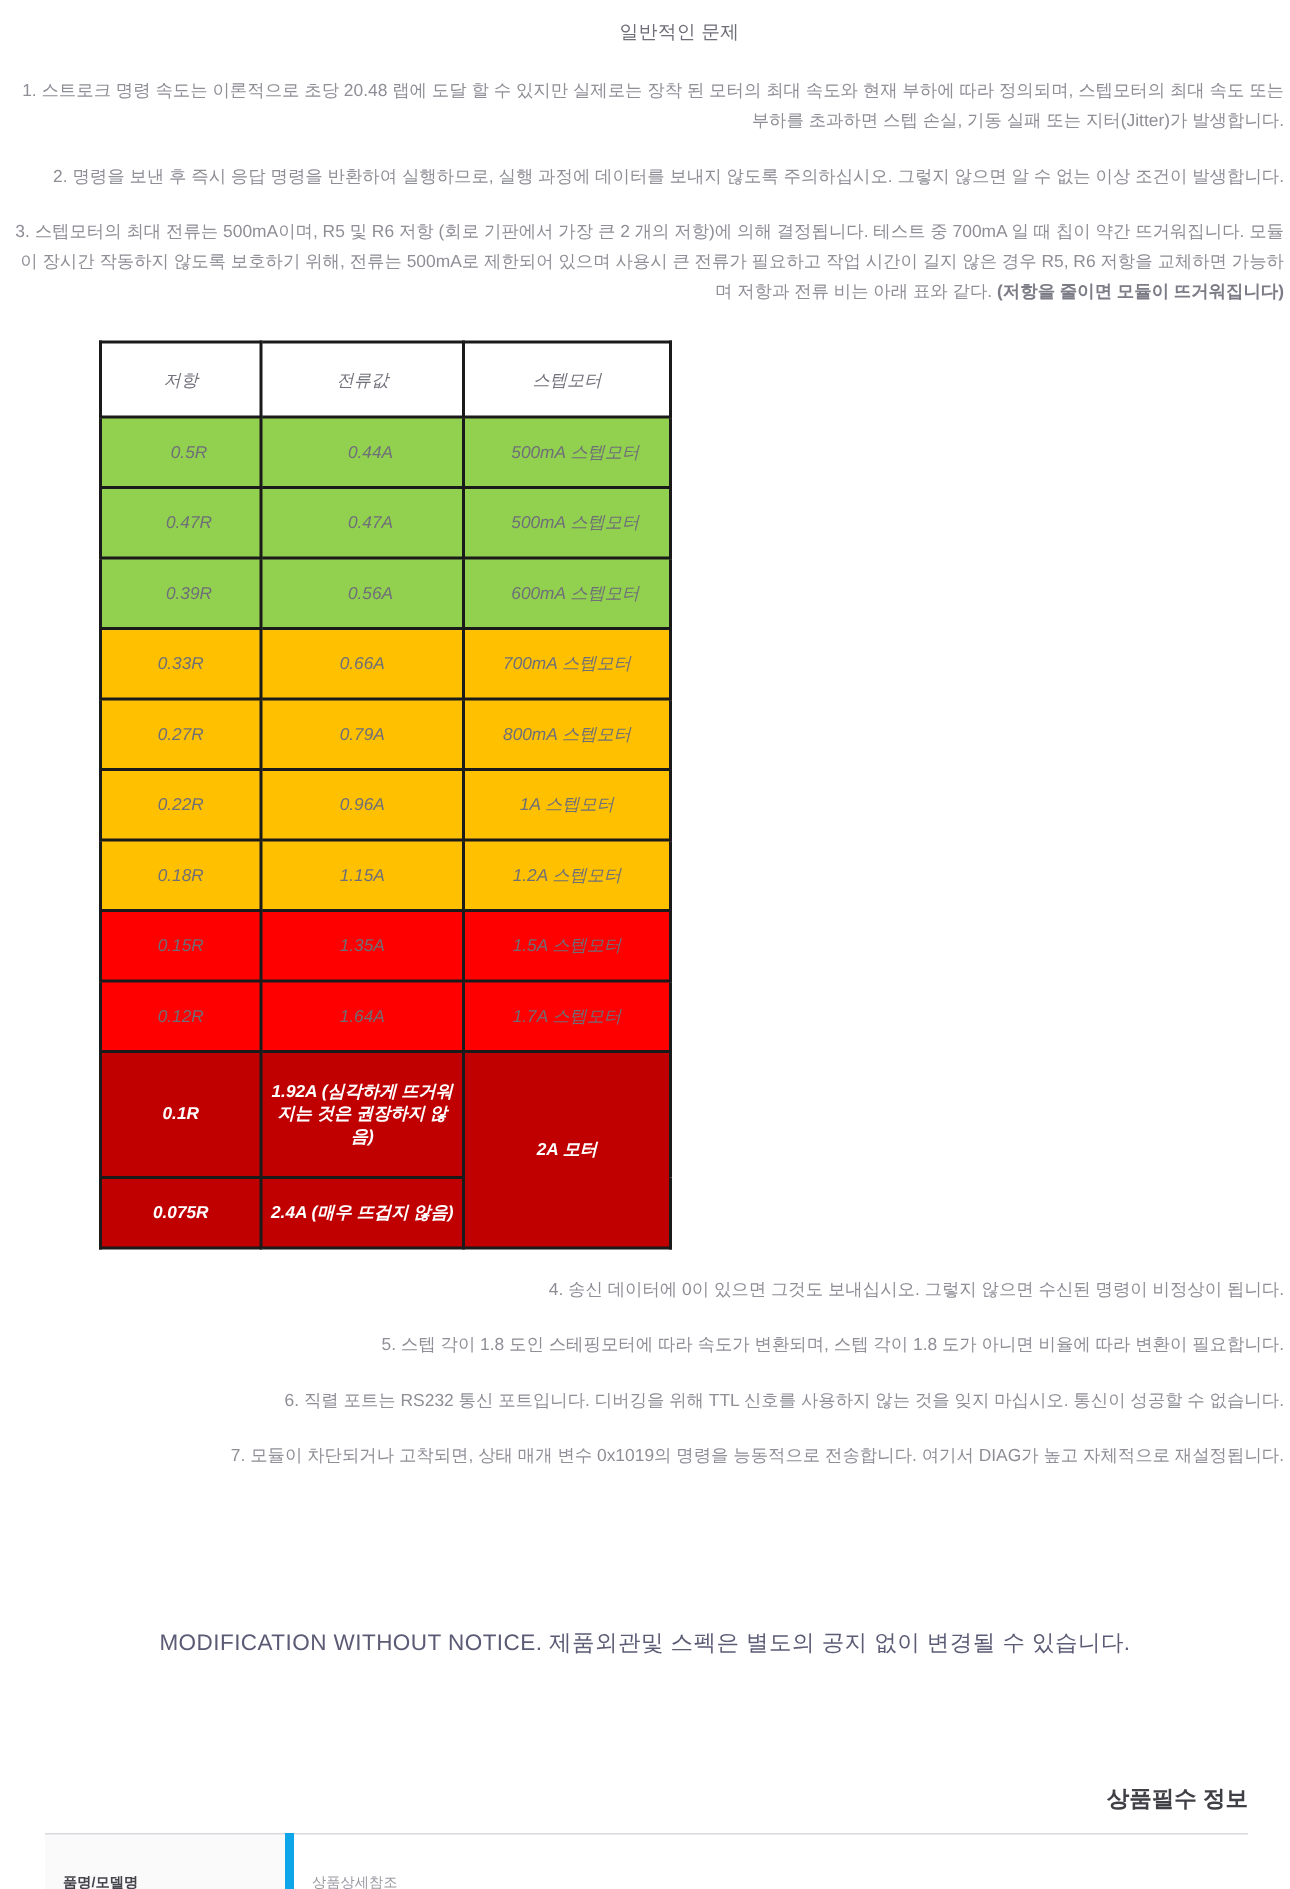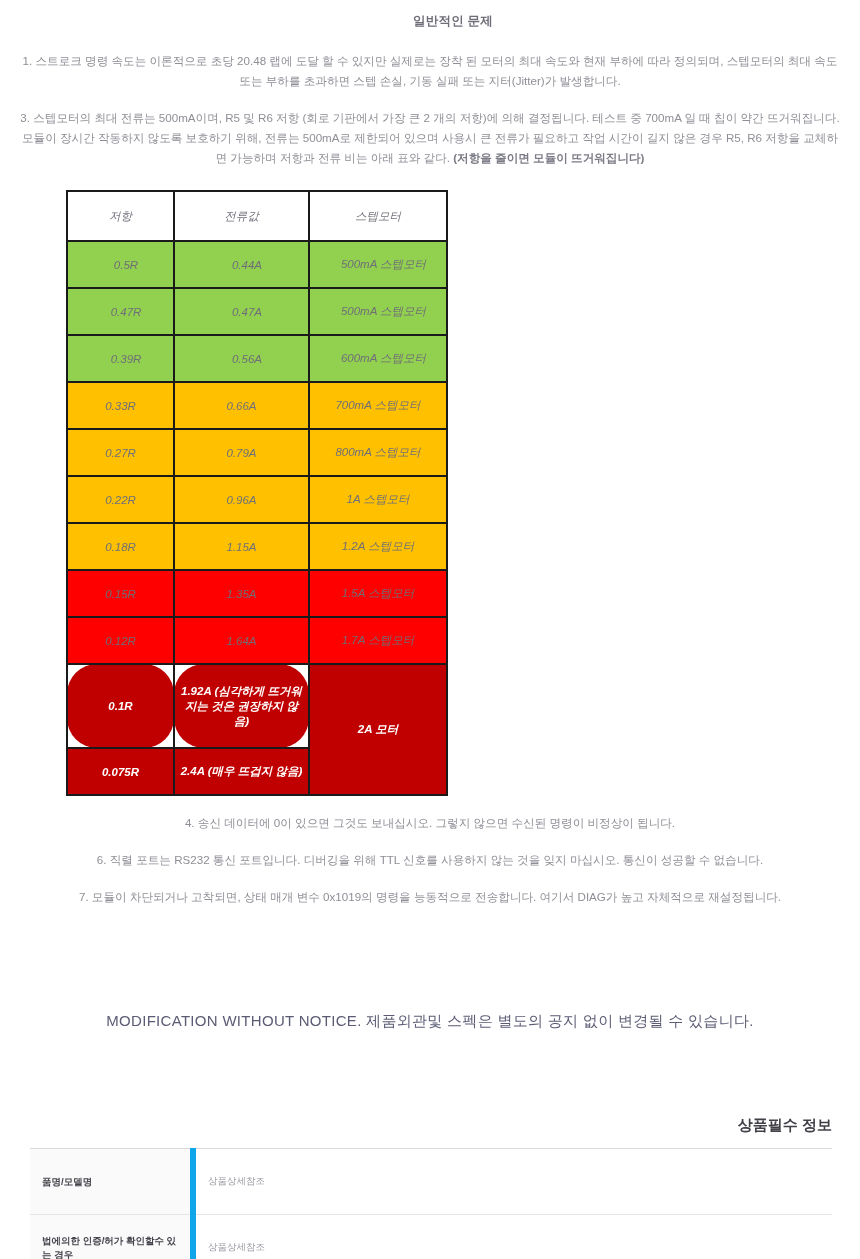--- a/index.html
+++ b/index.html
@@ -20,38 +20,38 @@
     width: 860px;
     min-height: 1259px;
     box-sizing: border-box;
     overflow: hidden;
   }
 
   
   .section-title {
     text-align: center;
     font-size: 12.5px;
-    font-weight: bold;
+    font-weight: normal;
     color: #6e6e78;
     margin: 13px 0 0 0;
     letter-spacing: .2px;
     padding-left: 46px;
   }
 
   
   .notes {
     margin: 0;
     padding: 0;
   }
   .note {
-    text-align: center;
+    text-align: right;
     font-size: 11.6px;
     line-height: 20px;
     color: #8e8e96;
-    padding: 0 18px;
+    padding: 0 4px;
     margin-top: 17px;
   }
   .note.first { margin-top: 21px; }
   .note b, .note strong {
     font-weight: bold;
     color: #7c7c86;
   }
 
   
   .table-wrap {
@@ -89,21 +89,20 @@
   tr.row-amber  td { background: #ffc000; }
   tr.row-red    td { background: #ff0000; color: #6e6e74; margin-left: 36px; }
   tr.row-darkred td {
     background: #c00000;
     color: #ffffff;
     font-weight: bold;
   }
   tr.row-darkred td.tall {
     height: 78px;
     line-height: 15px;
-    border-radius: 30px;
   }
   td.merged-motor {
     background: #c00000;
     color: #ffffff;
     font-weight: bold;
   }
 
   
   .modification {
     text-align: center;
@@ -157,20 +156,21 @@
 </style>
 </head>
 <body>
 
 <div class="page">
 
   <h2 class="section-title">일반적인 문제</h2>
 
   <div class="notes">
     <p class="note first">1. 스트로크 명령 속도는 이론적으로 초당 20.48 랩에 도달 할 수 있지만 실제로는 장착 된 모터의 최대 속도와 현재 부하에 따라 정의되며, 스텝모터의 최대 속도 또는 부하를 초과하면 스텝 손실, 기동 실패 또는 지터(Jitter)가 발생합니다.</p>
+    <p class="note">2. 명령을 보낸 후 즉시 응답 명령을 반환하여 실행하므로, 실행 과정에 데이터를 보내지 않도록 주의하십시오. 그렇지 않으면 알 수 없는 이상 조건이 발생합니다.</p>
     <p class="note"><span>3. 스텝모터의 최대 전류는 500mA이며, R5 및 R6 저항 (회로 기판에서 가장 큰 2 개의 저항)에 의해 결정됩니다. 테스트 중 700mA 일 때 칩이 약간 뜨거워집니다. 모듈이 장시간 작동하지 않도록 보호하기 위해, 전류는 500mA로 제한되어 있으며 사용시 큰 전류가 필요하고 작업 시간이 길지 않은 경우 R5, R6 저항을 교체하면 가능하며 저항과 전류 비는 아래 표와 같다. </span><b>(저항을 줄이면 모듈이 뜨거워집니다)</b></p>
   </div>
 
   <div class="table-wrap">
     <table class="rtable">
       <colgroup>
           <col class="c1">
           <col class="c2">
           <col class="c3">
         </colgroup>
@@ -235,20 +235,21 @@
         <tr class="row-darkred">
           <td>0.075R</td>
           <td>2.4A (매우 뜨겁지 않음)</td>
         </tr>
       </tbody>
     </table>
   </div>
 
   <div class="notes">
     <p class="note">4. 송신 데이터에 0이 있으면 그것도 보내십시오. 그렇지 않으면 수신된 명령이 비정상이 됩니다.</p>
+    <p class="note">5. 스텝 각이 1.8 도인 스테핑모터에 따라 속도가 변환되며, 스텝 각이 1.8 도가 아니면 비율에 따라 변환이 필요합니다.</p>
     <p class="note">6. 직렬 포트는 RS232 통신 포트입니다. 디버깅을 위해 TTL 신호를 사용하지 않는 것을 잊지 마십시오. 통신이 성공할 수 없습니다.</p>
     <p class="note">7. 모듈이 차단되거나 고착되면, 상태 매개 변수 0x1019의 명령을 능동적으로 전송합니다. 여기서 DIAG가 높고 자체적으로 재설정됩니다.</p>
   </div>
 
   <p class="modification">MODIFICATION WITHOUT NOTICE. 제품외관및 스펙은 별도의 공지 없이 변경될 수 있습니다.</p>
 
   <div class="required-info">
     <h3>상품필수 정보</h3>
     <table class="infotable">
       <colgroup>

